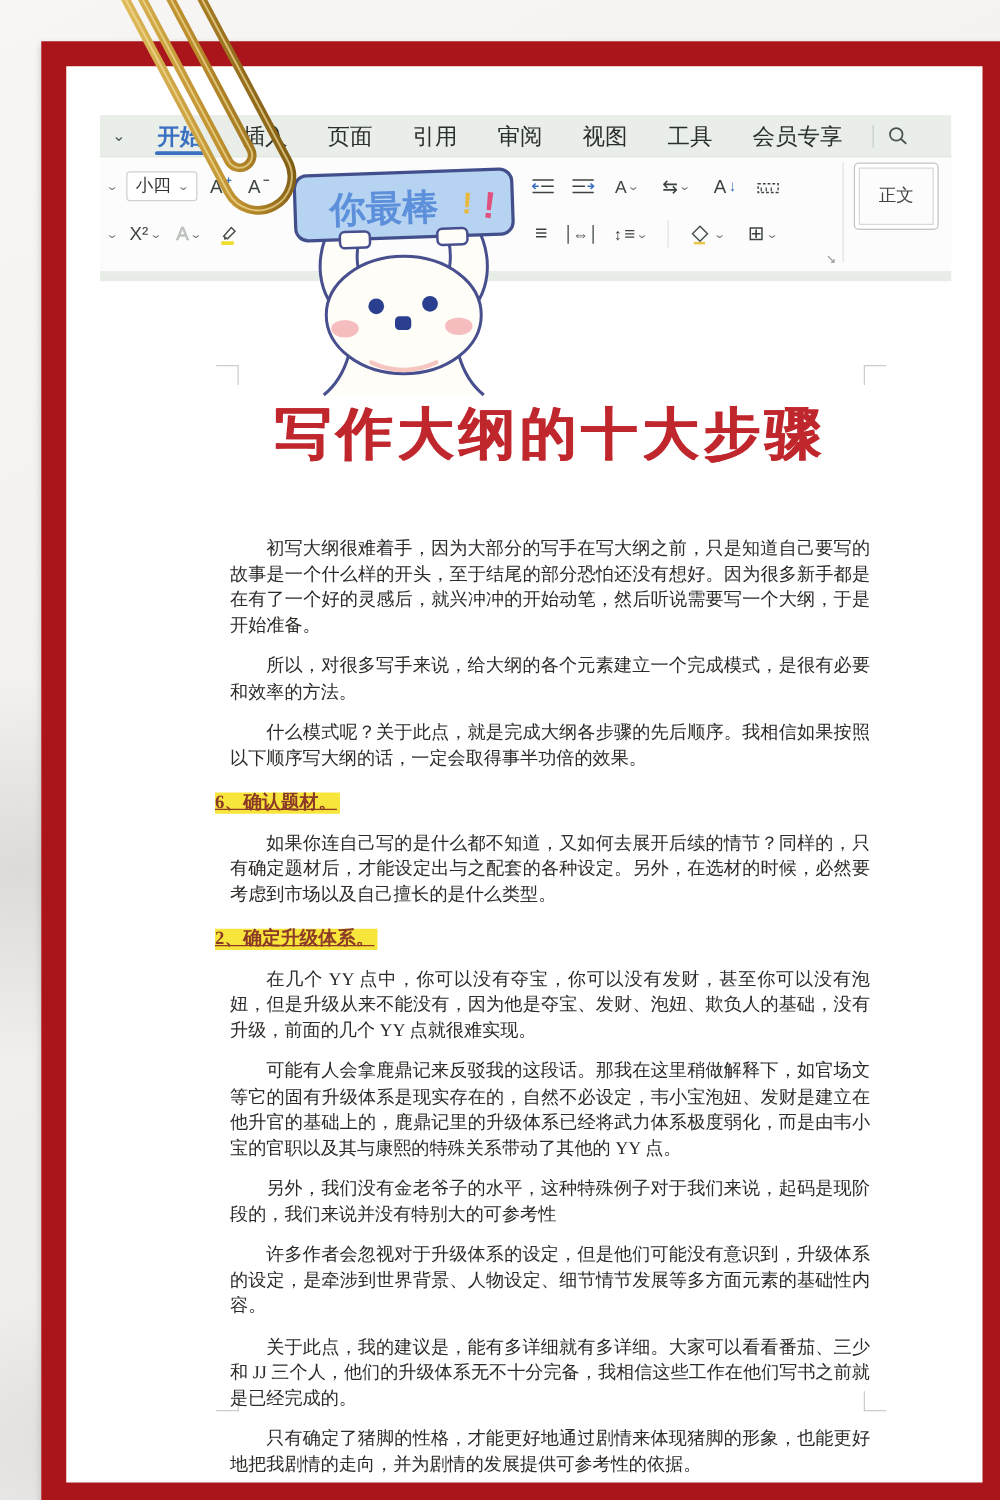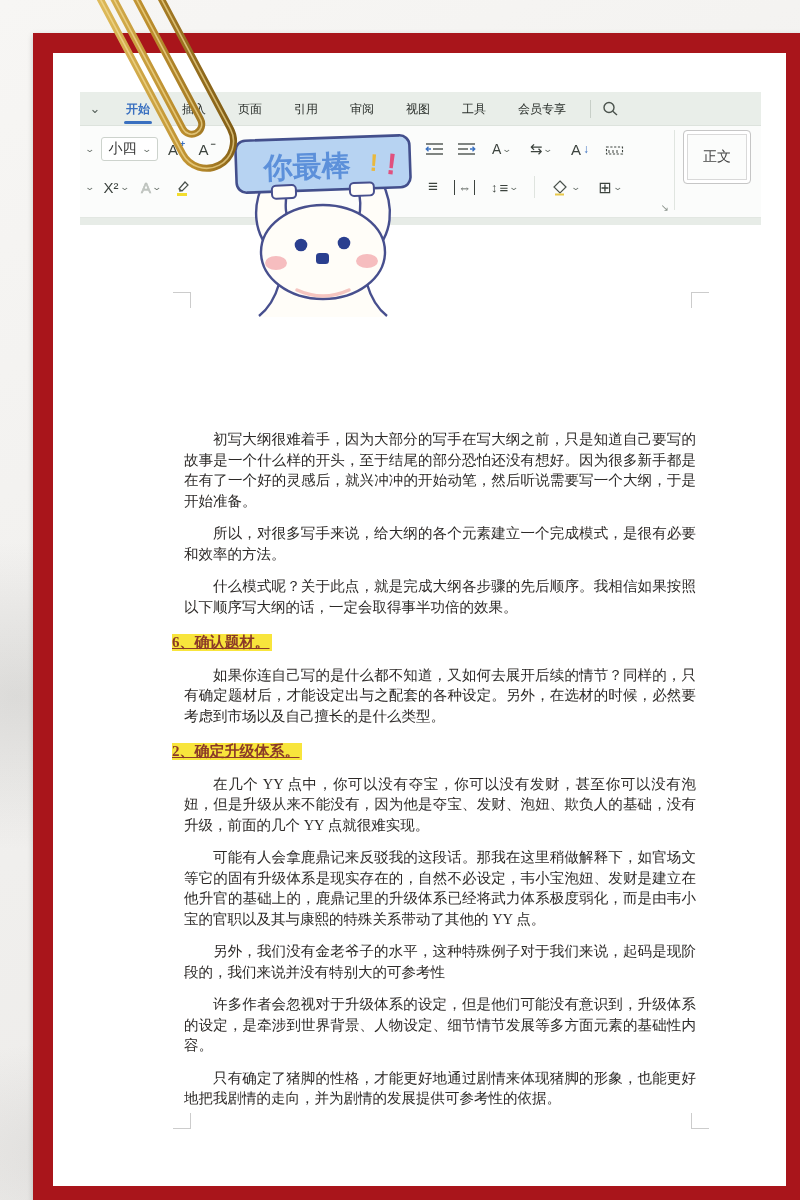--- a/index.html
+++ b/index.html
@@ -12,21 +12,21 @@
       linear-gradient(155deg,#f7f6f4 0%,#f0efed 55%,#eceae8 100%);
   }
   
   .frame{position:absolute;left:33px;top:33px;width:733px;height:1133px;background:#fff;
     border:20px solid #a9151b;box-shadow:0 2px 6px rgba(0,0,0,.18);}
   
   .menubar{position:absolute;left:27px;top:39px;width:681px;height:33px;background:#e9eee9;
     display:flex;align-items:center;border-bottom:1px solid #dde3dd;}
   .collapse{width:30px;text-align:center;color:#55605a;font-size:13px;cursor:default;}
   .menu-items{display:flex;align-items:center;gap:0;}
-  .menu-item{padding:0 16px;font-size:12px;color:#2a2f2b;line-height:32px;position:relative;white-space:nowrap;}
+  .menu-item{padding:0 16px;font-size:18px;color:#2a2f2b;line-height:32px;position:relative;white-space:nowrap;}
   .menu-item.active{color:#3a70c0;font-weight:bold;}
   .menu-item.active::after{content:"";position:absolute;left:14px;right:14px;bottom:1px;height:3px;background:#3a70c0;border-radius:2px;}
   .menu-sep{width:1px;height:18px;background:#c8cfc8;margin:0 8px;}
   .search-btn{margin-left:2px;display:flex;align-items:center;}
   .formatbar{position:absolute;left:27px;top:73px;width:681px;height:91px;background:#fbfcfb;border-bottom:1px solid #e2e7e2;}
   .tool-row{position:absolute;left:6px;display:flex;align-items:center;gap:7px;height:30px;}
   .tr1{top:8px;} .tr2{top:46px;}
   .tool-btn{display:flex;align-items:center;gap:2px;color:#3c433e;font-size:15px;padding:2px 3px;border-radius:3px;white-space:nowrap;}
   .chev{font-size:9px;color:#6a726c;transform:scaleX(1.4);}
   .combo{display:flex;align-items:center;gap:6px;background:#fff;border:1px solid #cdd3cd;border-radius:3px;padding:2px 7px;font-size:14px;color:#333;}
@@ -189,32 +189,34 @@
         </div>
       </div>
     </div>
     <div class="subribbon-strip"></div>
 
     <div class="corner-mark cm-tl" style="left:120px;top:239px;"></div>
     <div class="corner-mark cm-tr" style="left:638px;top:239px;"></div>
     <div class="corner-mark cm-bl" style="left:120px;top:1060px;"></div>
     <div class="corner-mark cm-br" style="left:638px;top:1060px;"></div>
 
+    <div class="doc-title">写作大纲的十大步骤</div>
 
     <div class="doc-body">
         <div class="doc-para">初写大纲很难着手，因为大部分的写手在写大纲之前，只是知道自己要写的故事是一个什么样的开头，至于结尾的部分恐怕还没有想好。因为很多新手都是在有了一个好的灵感后，就兴冲冲的开始动笔，然后听说需要写一个大纲，于是开始准备。</div>
         <div class="doc-para">所以，对很多写手来说，给大纲的各个元素建立一个完成模式，是很有必要和效率的方法。</div>
         <div class="doc-para">什么模式呢？关于此点，就是完成大纲各步骤的先后顺序。我相信如果按照以下顺序写大纲的话，一定会取得事半功倍的效果。</div>
         <div class="doc-heading"><span class="hl">6、确认题材。</span></div>
         <div class="doc-para">如果你连自己写的是什么都不知道，又如何去展开后续的情节？同样的，只有确定题材后，才能设定出与之配套的各种设定。另外，在选材的时候，必然要考虑到市场以及自己擅长的是什么类型。</div>
         <div class="doc-heading"><span class="hl">2、确定升级体系。</span></div>
         <div class="doc-para">在几个 YY 点中，你可以没有夺宝，你可以没有发财，甚至你可以没有泡妞，但是升级从来不能没有，因为他是夺宝、发财、泡妞、欺负人的基础，没有升级，前面的几个 YY 点就很难实现。</div>
         <div class="doc-para">可能有人会拿鹿鼎记来反驳我的这段话。那我在这里稍做解释下，如官场文等它的固有升级体系是现实存在的，自然不必设定，韦小宝泡妞、发财是建立在他升官的基础上的，鹿鼎记里的升级体系已经将武力体系极度弱化，而是由韦小宝的官职以及其与康熙的特殊关系带动了其他的 YY 点。</div>
         <div class="doc-para">另外，我们没有金老爷子的水平，这种特殊例子对于我们来说，起码是现阶段的，我们来说并没有特别大的可参考性</div>
         <div class="doc-para">许多作者会忽视对于升级体系的设定，但是他们可能没有意识到，升级体系的设定，是牵涉到世界背景、人物设定、细节情节发展等多方面元素的基础性内容。</div>
+        <div class="doc-para">关于此点，我的建议是，能有多详细就有多详细。大家可以看看番茄、三少和 JJ 三个人，他们的升级体系无不十分完备，我相信这些工作在他们写书之前就是已经完成的。</div>
         <div class="doc-para">只有确定了猪脚的性格，才能更好地通过剧情来体现猪脚的形象，也能更好地把我剧情的走向，并为剧情的发展提供可参考性的依据。</div>
       </div>
 
     <svg class="sticker" viewBox="0 0 220 186">
 
       <path d="M66,152 L154,152 L172,185 L48,185 Z" fill="#fffdf8"></path>
       <path d="M66,152 C62,166 56,176 46,184" fill="none" stroke="#474f8e" stroke-width="2.4"></path>
       <path d="M154,152 C158,166 164,176 174,184" fill="none" stroke="#474f8e" stroke-width="2.4"></path>
 
       <path d="M52,48 C38,74 40,104 62,122 L86,106 C70,92 70,66 78,50 Z" fill="#fffdf8" stroke="#474f8e" stroke-width="2.4" stroke-linejoin="round"></path>

